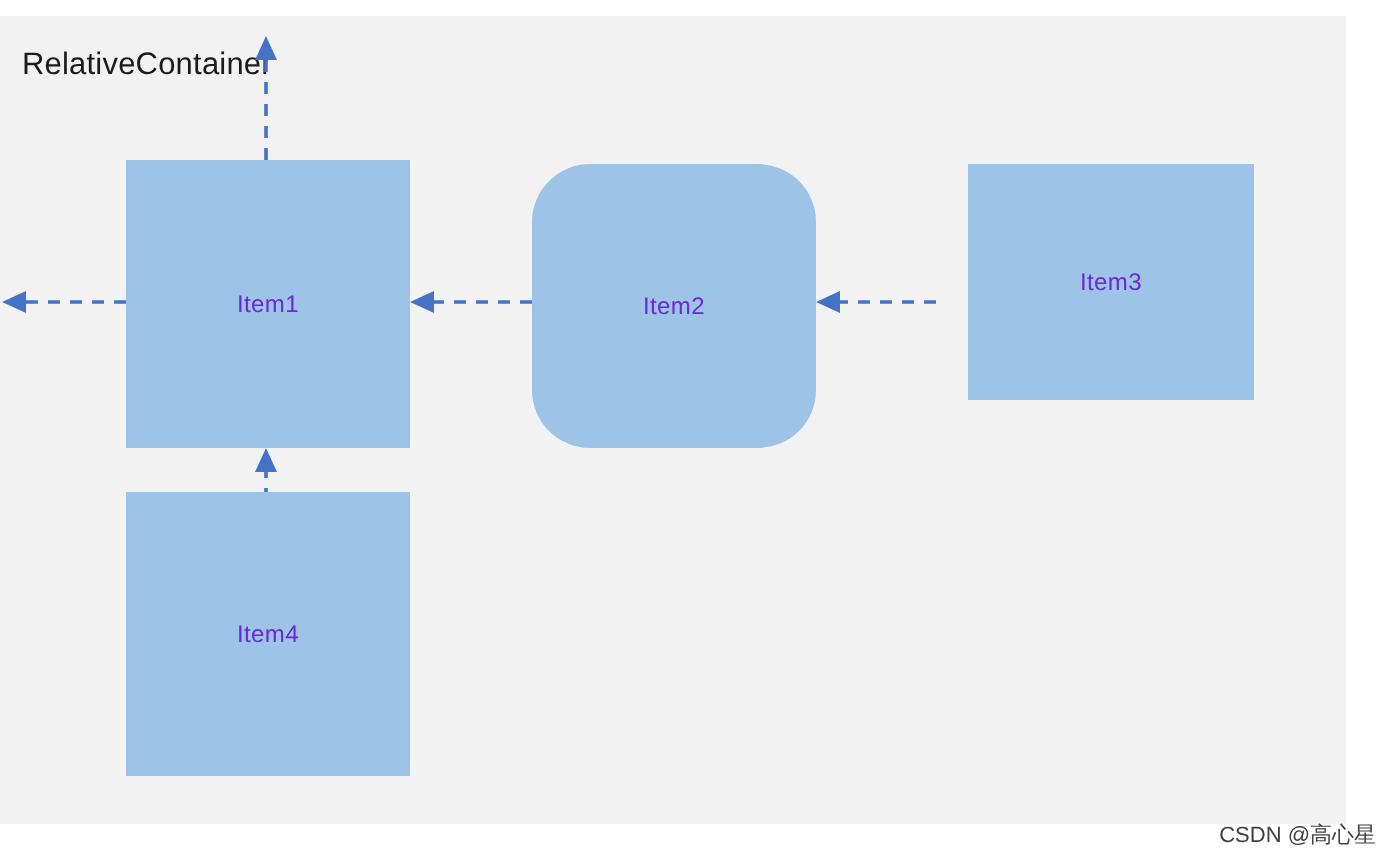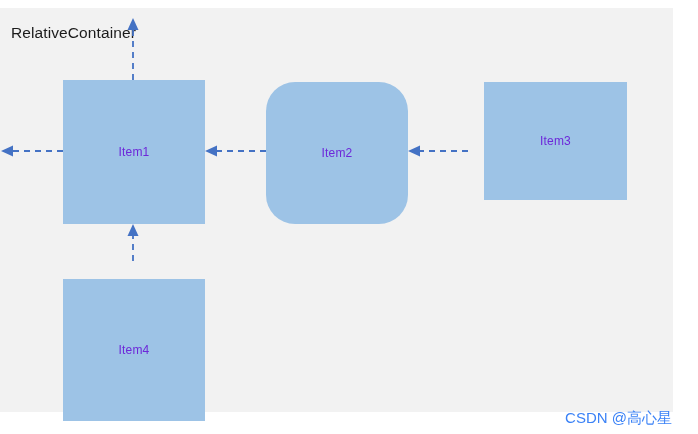--- a/index.html
+++ b/index.html
@@ -50,40 +50,40 @@
     color: #6d28d9;
     font-size: 12px;
     line-height: 18px;
     letter-spacing: 0.2px;
     user-select: none;
   }
 
   #item1-box { left: 63px;  top: 80px;  width: 142px; height: 144px; }
   #item2-box { left: 266px; top: 82px;  width: 142px; height: 142px; border-radius: 29px; }
   #item3-box { left: 484px; top: 82px;  width: 143px; height: 118px; }
-  #item4-box { left: 63px;  top: 279px; width: 142px; height: 142px; }
+  #item4-box { left: 63px;  top: 246px; width: 142px; height: 142px; }
 
   
   #arrow-layer {
     position: absolute;
     left: 0;
     top: 0;
     width: 698px;
     height: 434px;
     pointer-events: none;
   }
 
   
   #watermark {
     position: absolute;
-    right: 26px;
+    right: 10px;
     top: 409px;
-    font-size: 15px;
+    font-size: 11px;
     line-height: 18px;
-    color: #3b82f6;
+    color: #404040;
     white-space: nowrap;
     user-select: none;
   }
 </style>
 </head>
 <body>
 
 <div id="diagram-canvas"></div>
 
 <div id="container-label">RelativeContainer</div>

